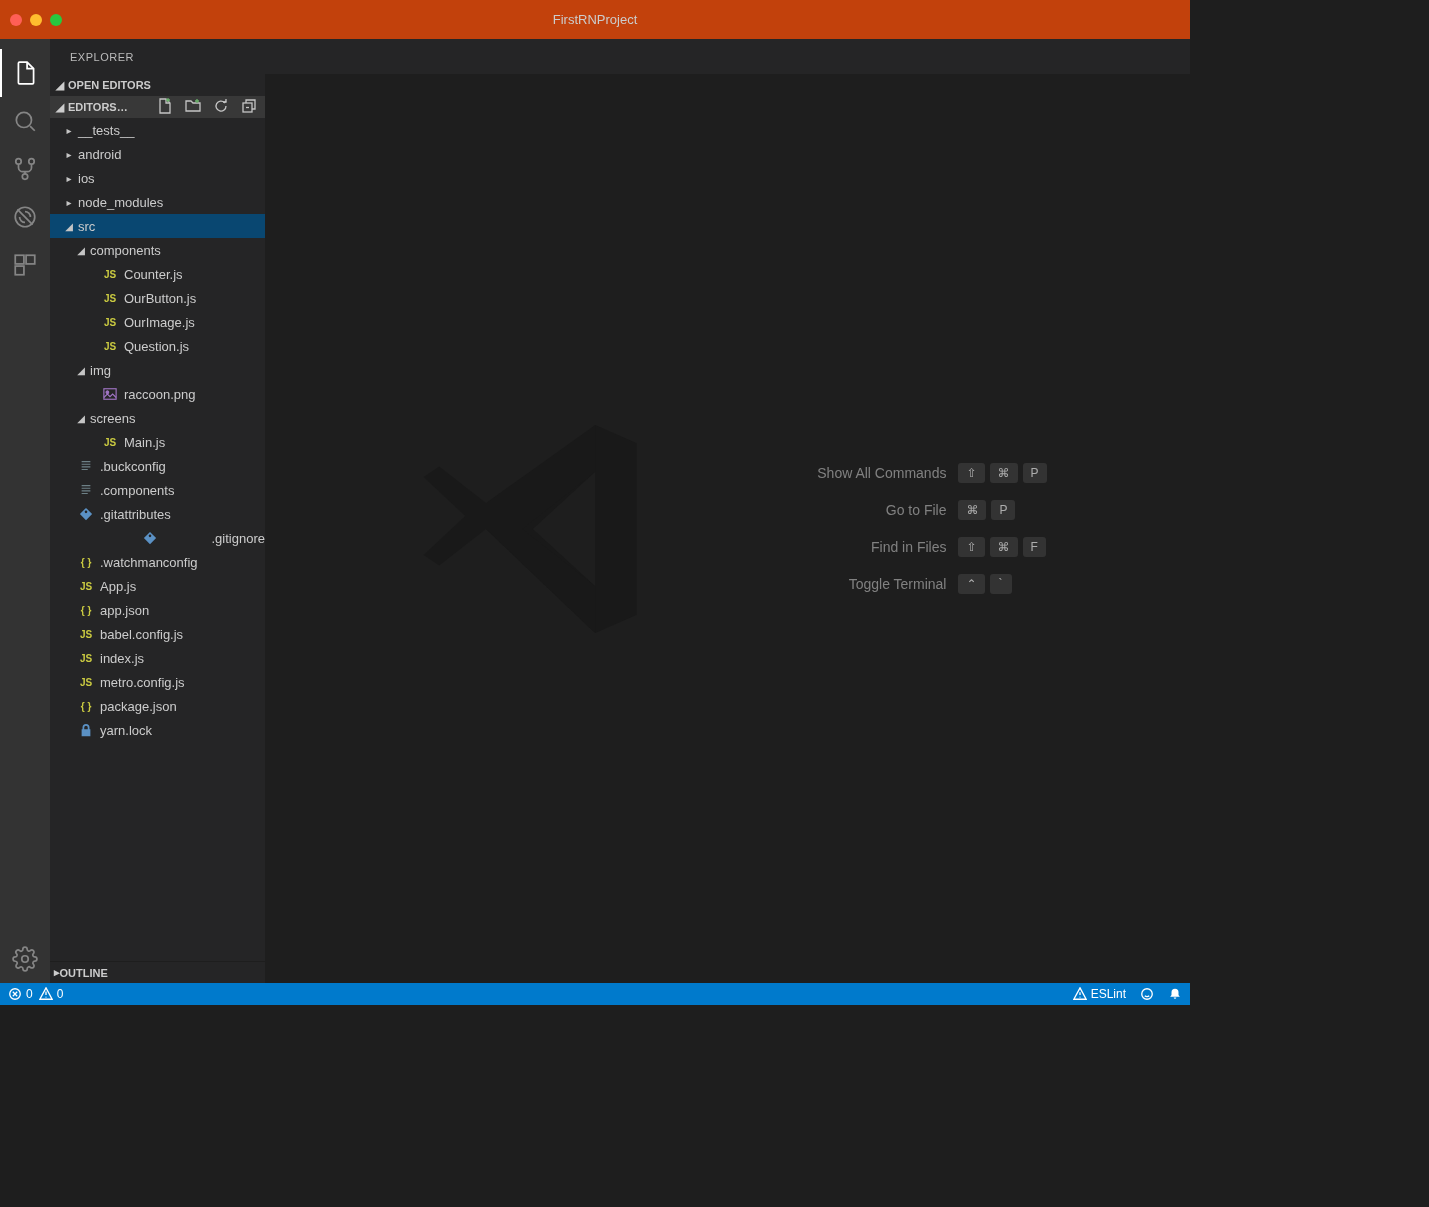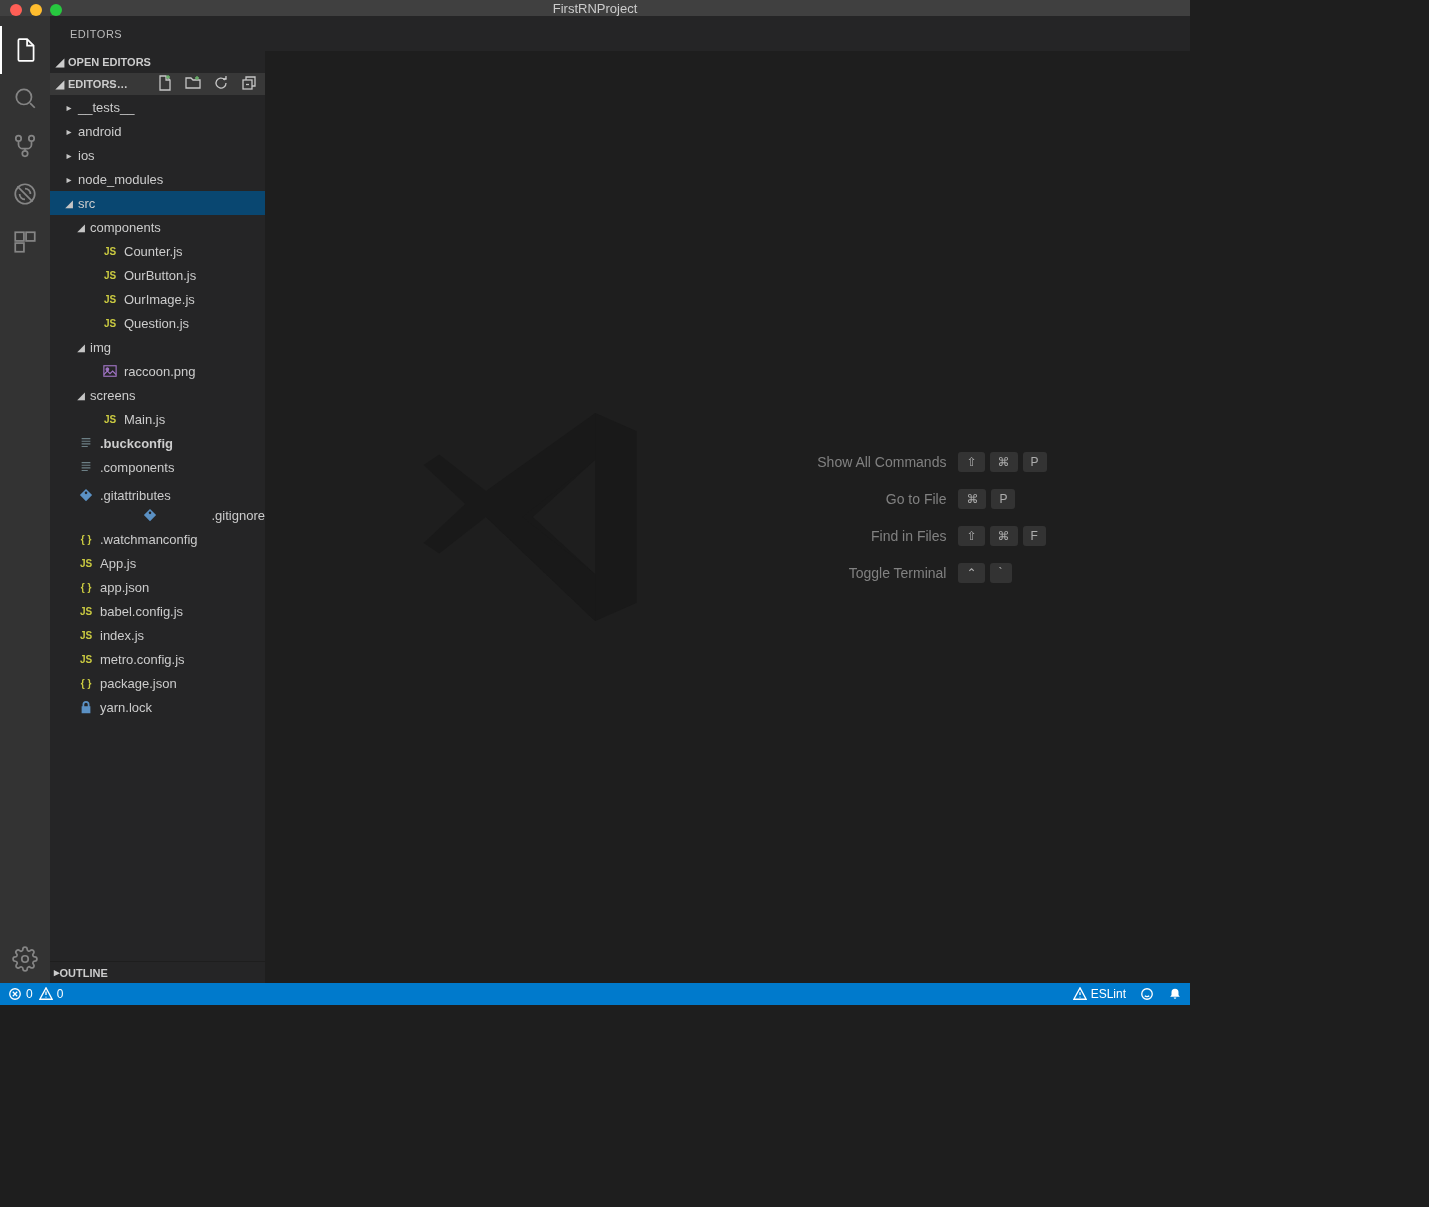--- a/index.html
+++ b/index.html
@@ -1,18 +1,18 @@
 <!DOCTYPE html>
 <html><head>
 <meta charset="utf-8">
 <style>
 * { margin: 0; padding: 0; box-sizing: border-box; font-family: -apple-system, BlinkMacSystemFont, "Segoe UI", sans-serif; }
 body { width: 1190px; height: 1005px; background: #1e1e1e; color: #cccccc; overflow: hidden; font-size: 14px; }
 .window { display: flex; flex-direction: column; height: 100%; }
-.titlebar { height: 16px; background: #404040; display: flex; align-items: flex-end; position: relative; }
+.titlebar { height: 39px; background: #c2410c; display: flex; align-items: center; position: relative; }
 .traffic-lights { display: flex; gap: 8px; padding-left: 10px; }
 .traffic-light { width: 12px; height: 12px; border-radius: 50%; }
 .tl-close { background: #ff5f56; }
 .tl-min { background: #ffbd2e; }
 .tl-max { background: #27c93f; }
 .title { position: absolute; left: 50%; transform: translateX(-50%); font-size: 13px; color: #cccccc; }
 .body-area { flex: 1; display: flex; min-height: 0; }
 .activity-bar { width: 50px; background: #333333; display: flex; flex-direction: column; align-items: center; padding-top: 10px; }
 .activity-bar .spacer { flex: 1; }
 .activity-item { width: 50px; height: 48px; display: flex; align-items: center; justify-content: center; cursor: pointer; color: #858585; }
@@ -105,21 +105,21 @@
       <div class="spacer"></div>
       <div class="activity-item">
         <svg viewBox="0 0 24 24" fill="none" stroke="currentColor" stroke-width="1.6">
             <circle cx="12" cy="12" r="3"></circle>
             <path d="M19.4 15a1.65 1.65 0 0 0 .33 1.82l.06.06a2 2 0 1 1-2.83 2.83l-.06-.06a1.65 1.65 0 0 0-1.82-.33 1.65 1.65 0 0 0-1 1.51V21a2 2 0 1 1-4 0v-.09A1.65 1.65 0 0 0 9 19.4a1.65 1.65 0 0 0-1.82.33l-.06.06a2 2 0 1 1-2.83-2.83l.06-.06a1.65 1.65 0 0 0 .33-1.82 1.65 1.65 0 0 0-1.51-1H3a2 2 0 1 1 0-4h.09A1.65 1.65 0 0 0 4.6 9a1.65 1.65 0 0 0-.33-1.82l-.06-.06a2 2 0 1 1 2.83-2.83l.06.06a1.65 1.65 0 0 0 1.82.33H9a1.65 1.65 0 0 0 1-1.51V3a2 2 0 1 1 4 0v.09a1.65 1.65 0 0 0 1 1.51 1.65 1.65 0 0 0 1.82-.33l.06-.06a2 2 0 1 1 2.83 2.83l-.06.06a1.65 1.65 0 0 0-.33 1.82V9a1.65 1.65 0 0 0 1.51 1H21a2 2 0 1 1 0 4h-.09a1.65 1.65 0 0 0-1.51 1z"></path>
           </svg>
       </div>
     </div>
 
     <div class="sidebar">
-      <div class="sidebar-title">EDITORS</div>
+      <div class="sidebar-title">EXPLORER</div>
       <div class="section-header">
         <span class="chev">◢</span>
         <span>OPEN EDITORS</span>
       </div>
       <div class="section-header project">
         <div class="section-header-left">
           <span class="chev">◢</span>
           <span>EDITORS…</span>
         </div>
         <div class="section-header-actions">
@@ -205,39 +205,39 @@
           </div>
           <div class="tree-item" style="padding-left: 26px;">
             <span class="chev">◢</span>
             <span>screens</span>
           </div>
           <div class="tree-item" style="padding-left: 38px;">
             <span class="chev"></span>
             <span class="icon icon-js">JS</span>
             <span>Main.js</span>
           </div>
-          <div class="tree-item" style="padding-left: 14px; font-weight: bold;">
+          <div class="tree-item" style="padding-left: 14px;">
             <span class="chev"></span>
             <span class="icon icon-txt">
               <svg width="14" height="14" viewBox="0 0 16 16" fill="none" stroke="currentColor" stroke-width="1.3">
                 <path d="M3 3h10M3 6h10M3 9h10M3 12h7"></path>
               </svg>
             </span>
             <span>.buckconfig</span>
           </div>
           <div class="tree-item" style="padding-left: 14px;">
             <span class="chev"></span>
             <span class="icon icon-txt">
               <svg width="14" height="14" viewBox="0 0 16 16" fill="none" stroke="currentColor" stroke-width="1.3">
                 <path d="M3 3h10M3 6h10M3 9h10M3 12h7"></path>
               </svg>
             </span>
             <span>.components</span>
           </div>
-          <div class="tree-item" style="padding-left: 14px; align-items: flex-end;">
+          <div class="tree-item" style="padding-left: 14px;">
             <span class="chev"></span>
             <span class="icon icon-git">
               <svg width="14" height="14" viewBox="0 0 16 16" fill="currentColor">
                 <path d="M8 1l7 7-7 7-7-7 7-7zm0 3a1.5 1.5 0 1 0 0 3 1.5 1.5 0 0 0 0-3z"></path>
               </svg>
             </span>
             <span>.gitattributes</span>
           </div>
           <div class="tree-item" style="padding-left: 30px; justify-content: space-between;">
             <span class="chev"></span>

